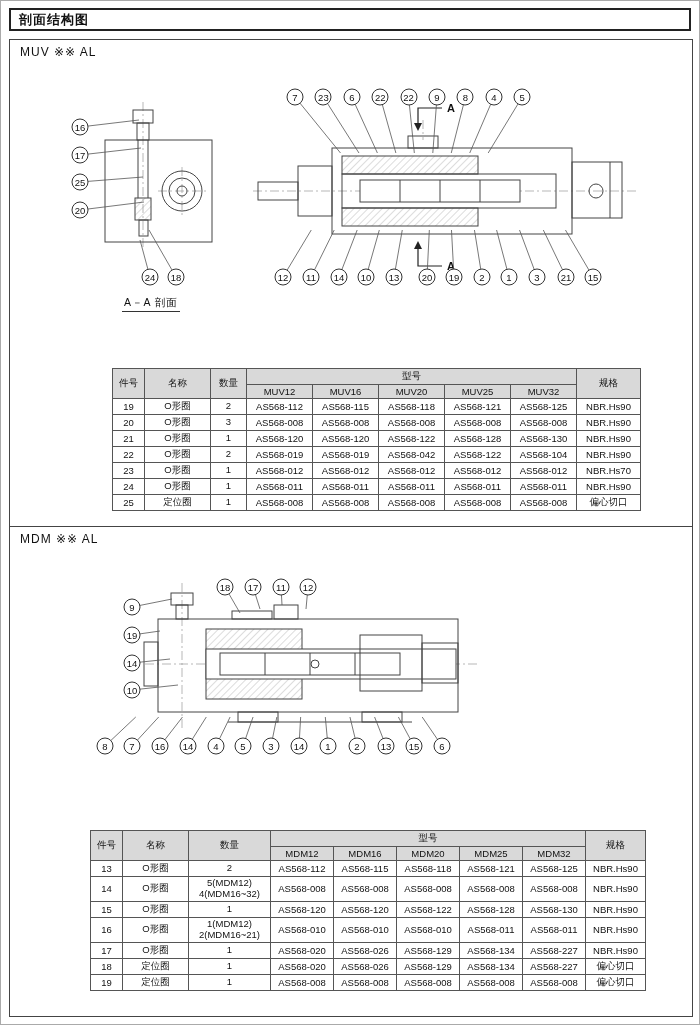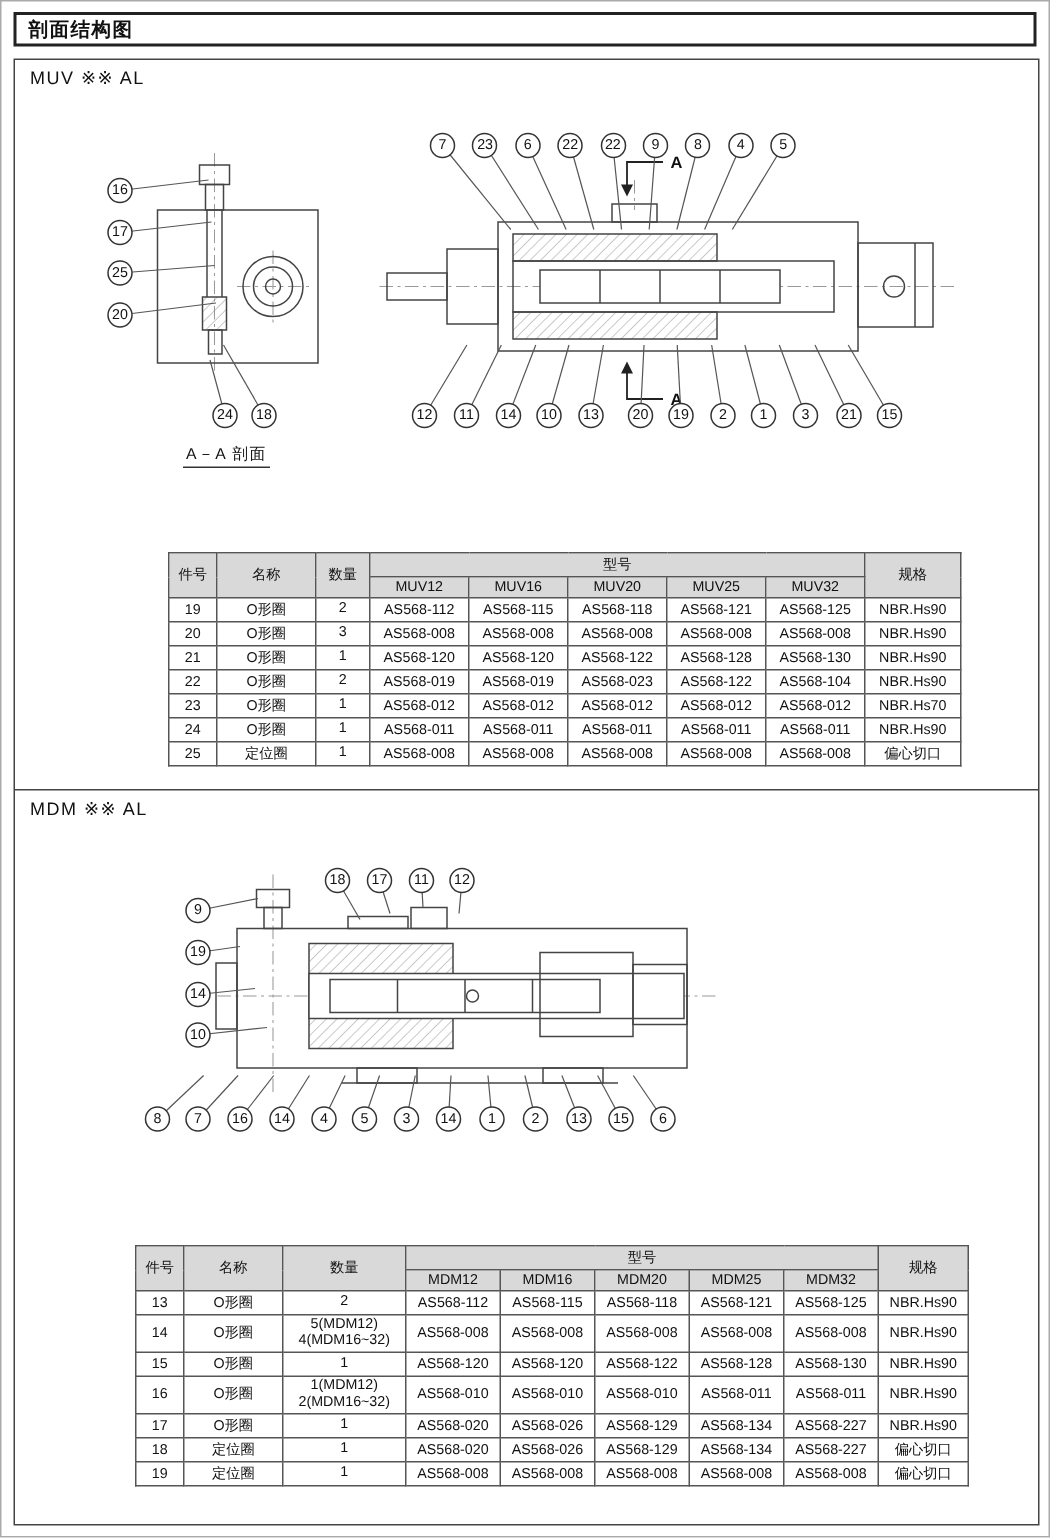--- a/index.html
+++ b/index.html
@@ -235,21 +235,21 @@
             <td>AS568-128</td>
             <td>AS568-130</td>
             <td>NBR.Hs90</td>
           </tr>
           <tr>
             <td>22</td>
             <td>O形圈</td>
             <td class="qty">2</td>
             <td>AS568-019</td>
             <td>AS568-019</td>
-            <td>AS568-023</td>
+            <td>AS568-042</td>
             <td>AS568-122</td>
             <td>AS568-104</td>
             <td>NBR.Hs90</td>
           </tr>
           <tr>
             <td>23</td>
             <td>O形圈</td>
             <td class="qty">1</td>
             <td>AS568-012</td>
             <td>AS568-012</td>
@@ -424,21 +424,21 @@
             <td>AS568-120</td>
             <td>AS568-122</td>
             <td>AS568-128</td>
             <td>AS568-130</td>
             <td>NBR.Hs90</td>
           </tr>
           <tr>
             <td>16</td>
             <td>O形圈</td>
             <td class="qty">1(MDM12)
-2(MDM16~32)</td>
+2(MDM16~21)</td>
             <td>AS568-010</td>
             <td>AS568-010</td>
             <td>AS568-010</td>
             <td>AS568-011</td>
             <td>AS568-011</td>
             <td>NBR.Hs90</td>
           </tr>
           <tr>
             <td>17</td>
             <td>O形圈</td>

